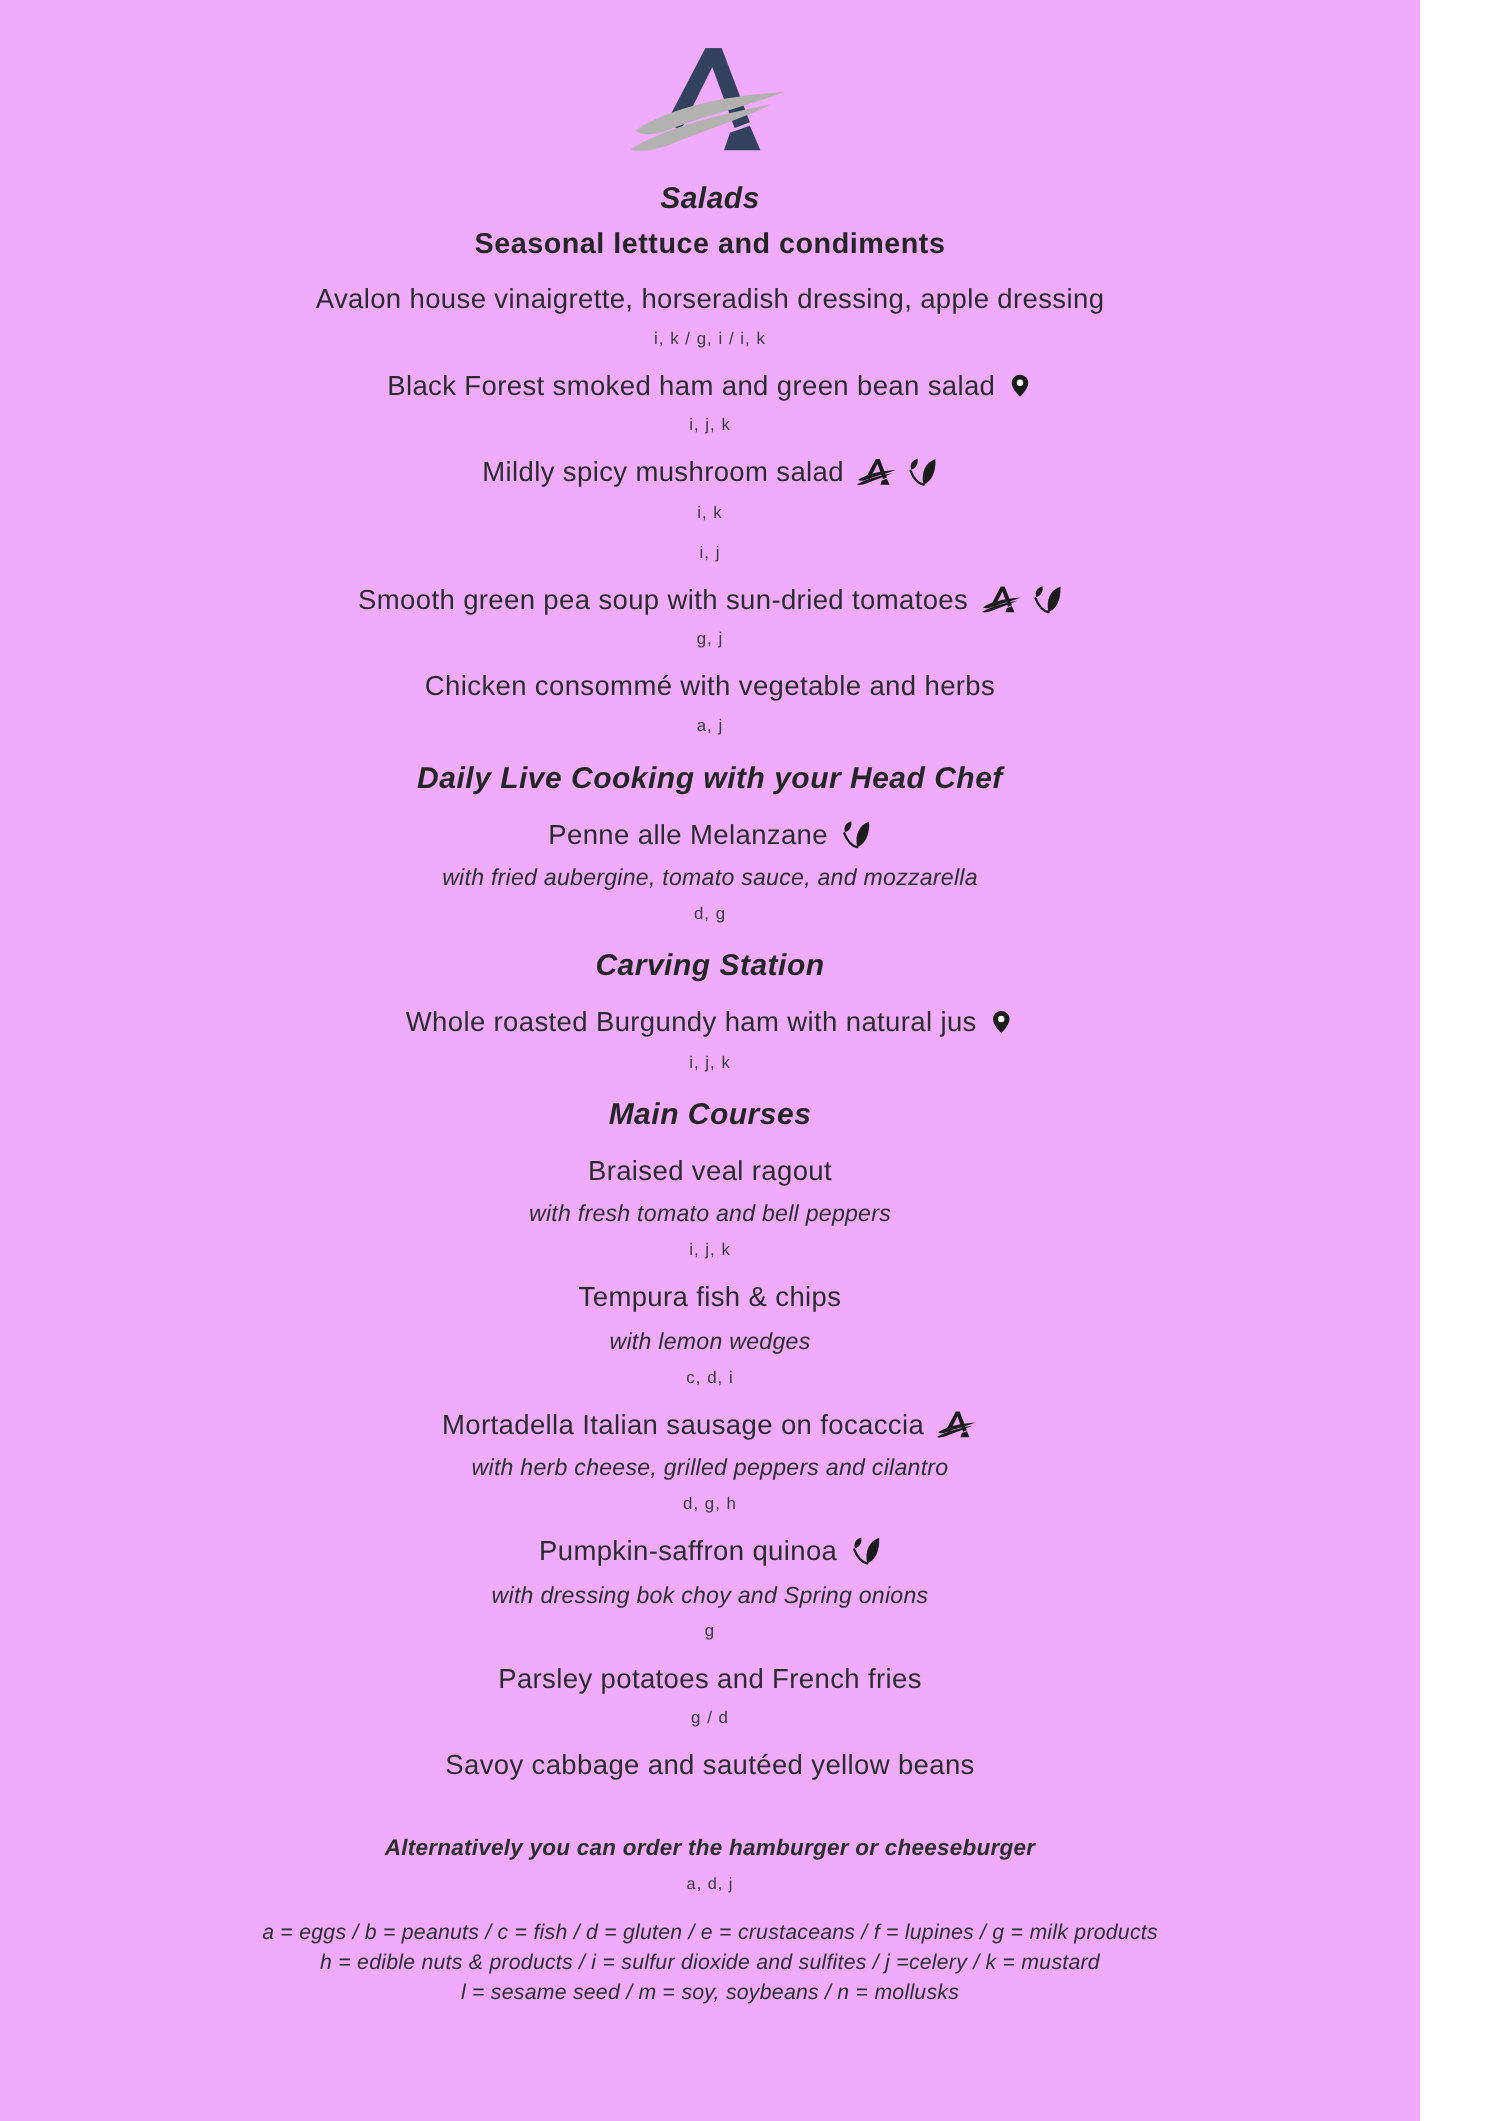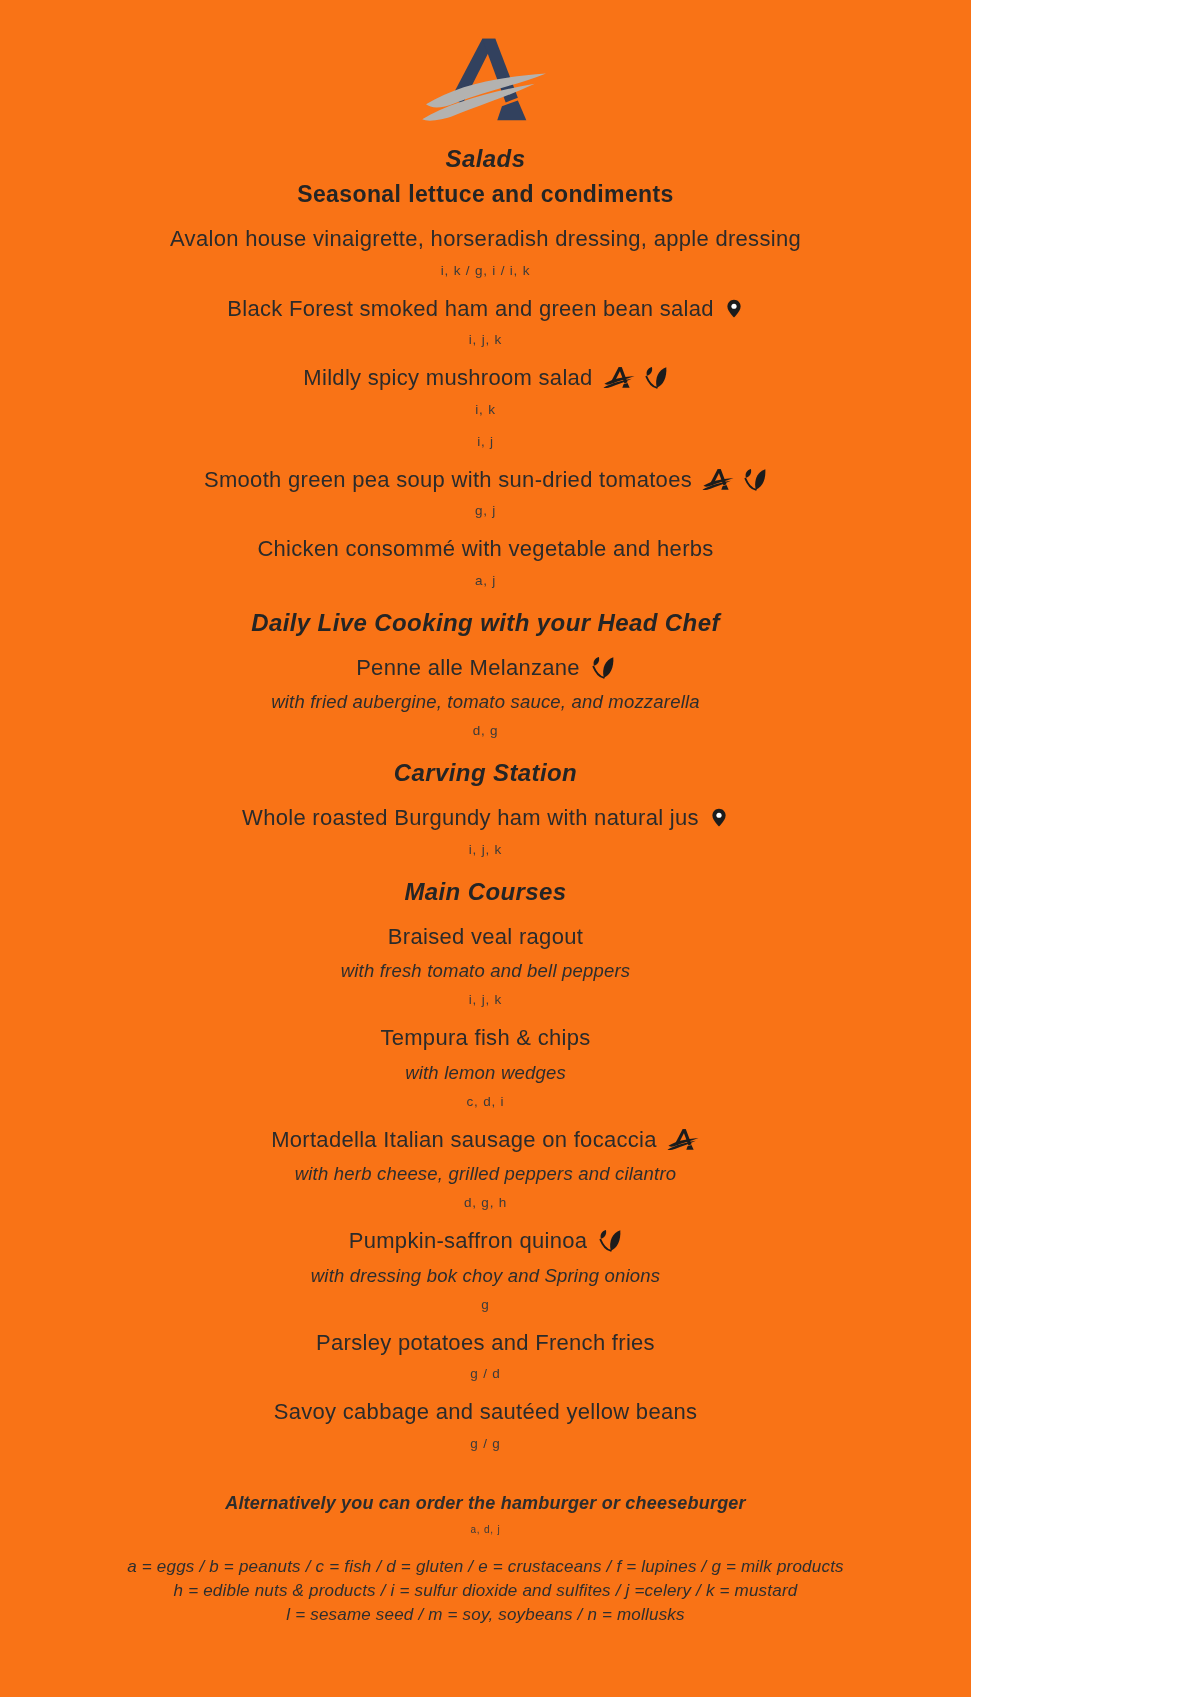--- a/index.html
+++ b/index.html
@@ -1,17 +1,17 @@
 <!DOCTYPE html>
 <html><head>
 <meta charset="utf-8">
 <style>
   html,body{margin:0;padding:0;background:#fff;}
   .page{
-    width:971px;height:1697px;overflow:hidden;background:#f97316;
+    width:1136px;height:1697px;overflow:hidden;background:#f0abfc;
     font-family:"Liberation Sans",sans-serif;color:#2b2b2b;position:relative;
   }
   .content{
     display:flex;flex-direction:column;align-items:center;text-align:center;
     padding-top:34px;
   }
   .logo{width:212px;height:90px;display:block;}
   .section-title{
     font-size:24px;font-weight:700;font-style:italic;letter-spacing:.4px;
     color:#252525;margin:21px 0 2px;
@@ -21,21 +21,21 @@
     color:#252525;margin:8px 0 0;
   }
   .menu-item{margin:17px 0 16px;}
   .dish-row{display:flex;align-items:center;justify-content:center;gap:10px;}
   .dish-name{font-size:22px;letter-spacing:.3px;color:#2b2b2b;line-height:1.25;}
   .dish-icon{display:inline-flex;align-items:center;}
   .dish-icon svg{display:block;}
   .dish-desc{font-size:18.5px;font-style:italic;color:#2d2d2d;margin-top:10px;letter-spacing:.2px;}
   .allergens{font-size:13.5px;color:#3a3a3a;margin-top:10px;letter-spacing:.8px;}
   .footer-note{font-size:18px;font-style:italic;color:#2d2d2d;margin-top:26px;letter-spacing:.2px;font-weight:bold;}
-  .footer-note-allergens{font-size:10px;color:#3a3a3a;margin-top:10px;letter-spacing:.8px;}
+  .footer-note-allergens{font-size:13px;color:#3a3a3a;margin-top:10px;letter-spacing:.8px;}
   .legend{
     margin-top:20px;font-size:17px;font-style:italic;color:#2e2e2e;
     line-height:1.42;letter-spacing:.2px;max-width:980px;
   }
 </style>
 </head>
 <body>
 
 <div class="page">
   <div class="content">
@@ -251,21 +251,20 @@
     </div>
 
     <div class="allergens">g / d</div>
   </div>
             <div class="menu-item">
     <div class="dish-row">
       <span class="dish-name">Savoy cabbage and sautéed yellow beans</span>
 
     </div>
 
-    <div class="allergens">g / g</div>
   </div>
           </div>
   </section>
       </div>
 
     <div class="footer-note">Alternatively you can order the hamburger or cheeseburger</div>
     <div class="footer-note-allergens">a, d, j</div>
 
     <div class="legend">
       <div>a = eggs / b = peanuts / c = fish / d = gluten / e = crustaceans / f = lupines / g = milk products</div>

